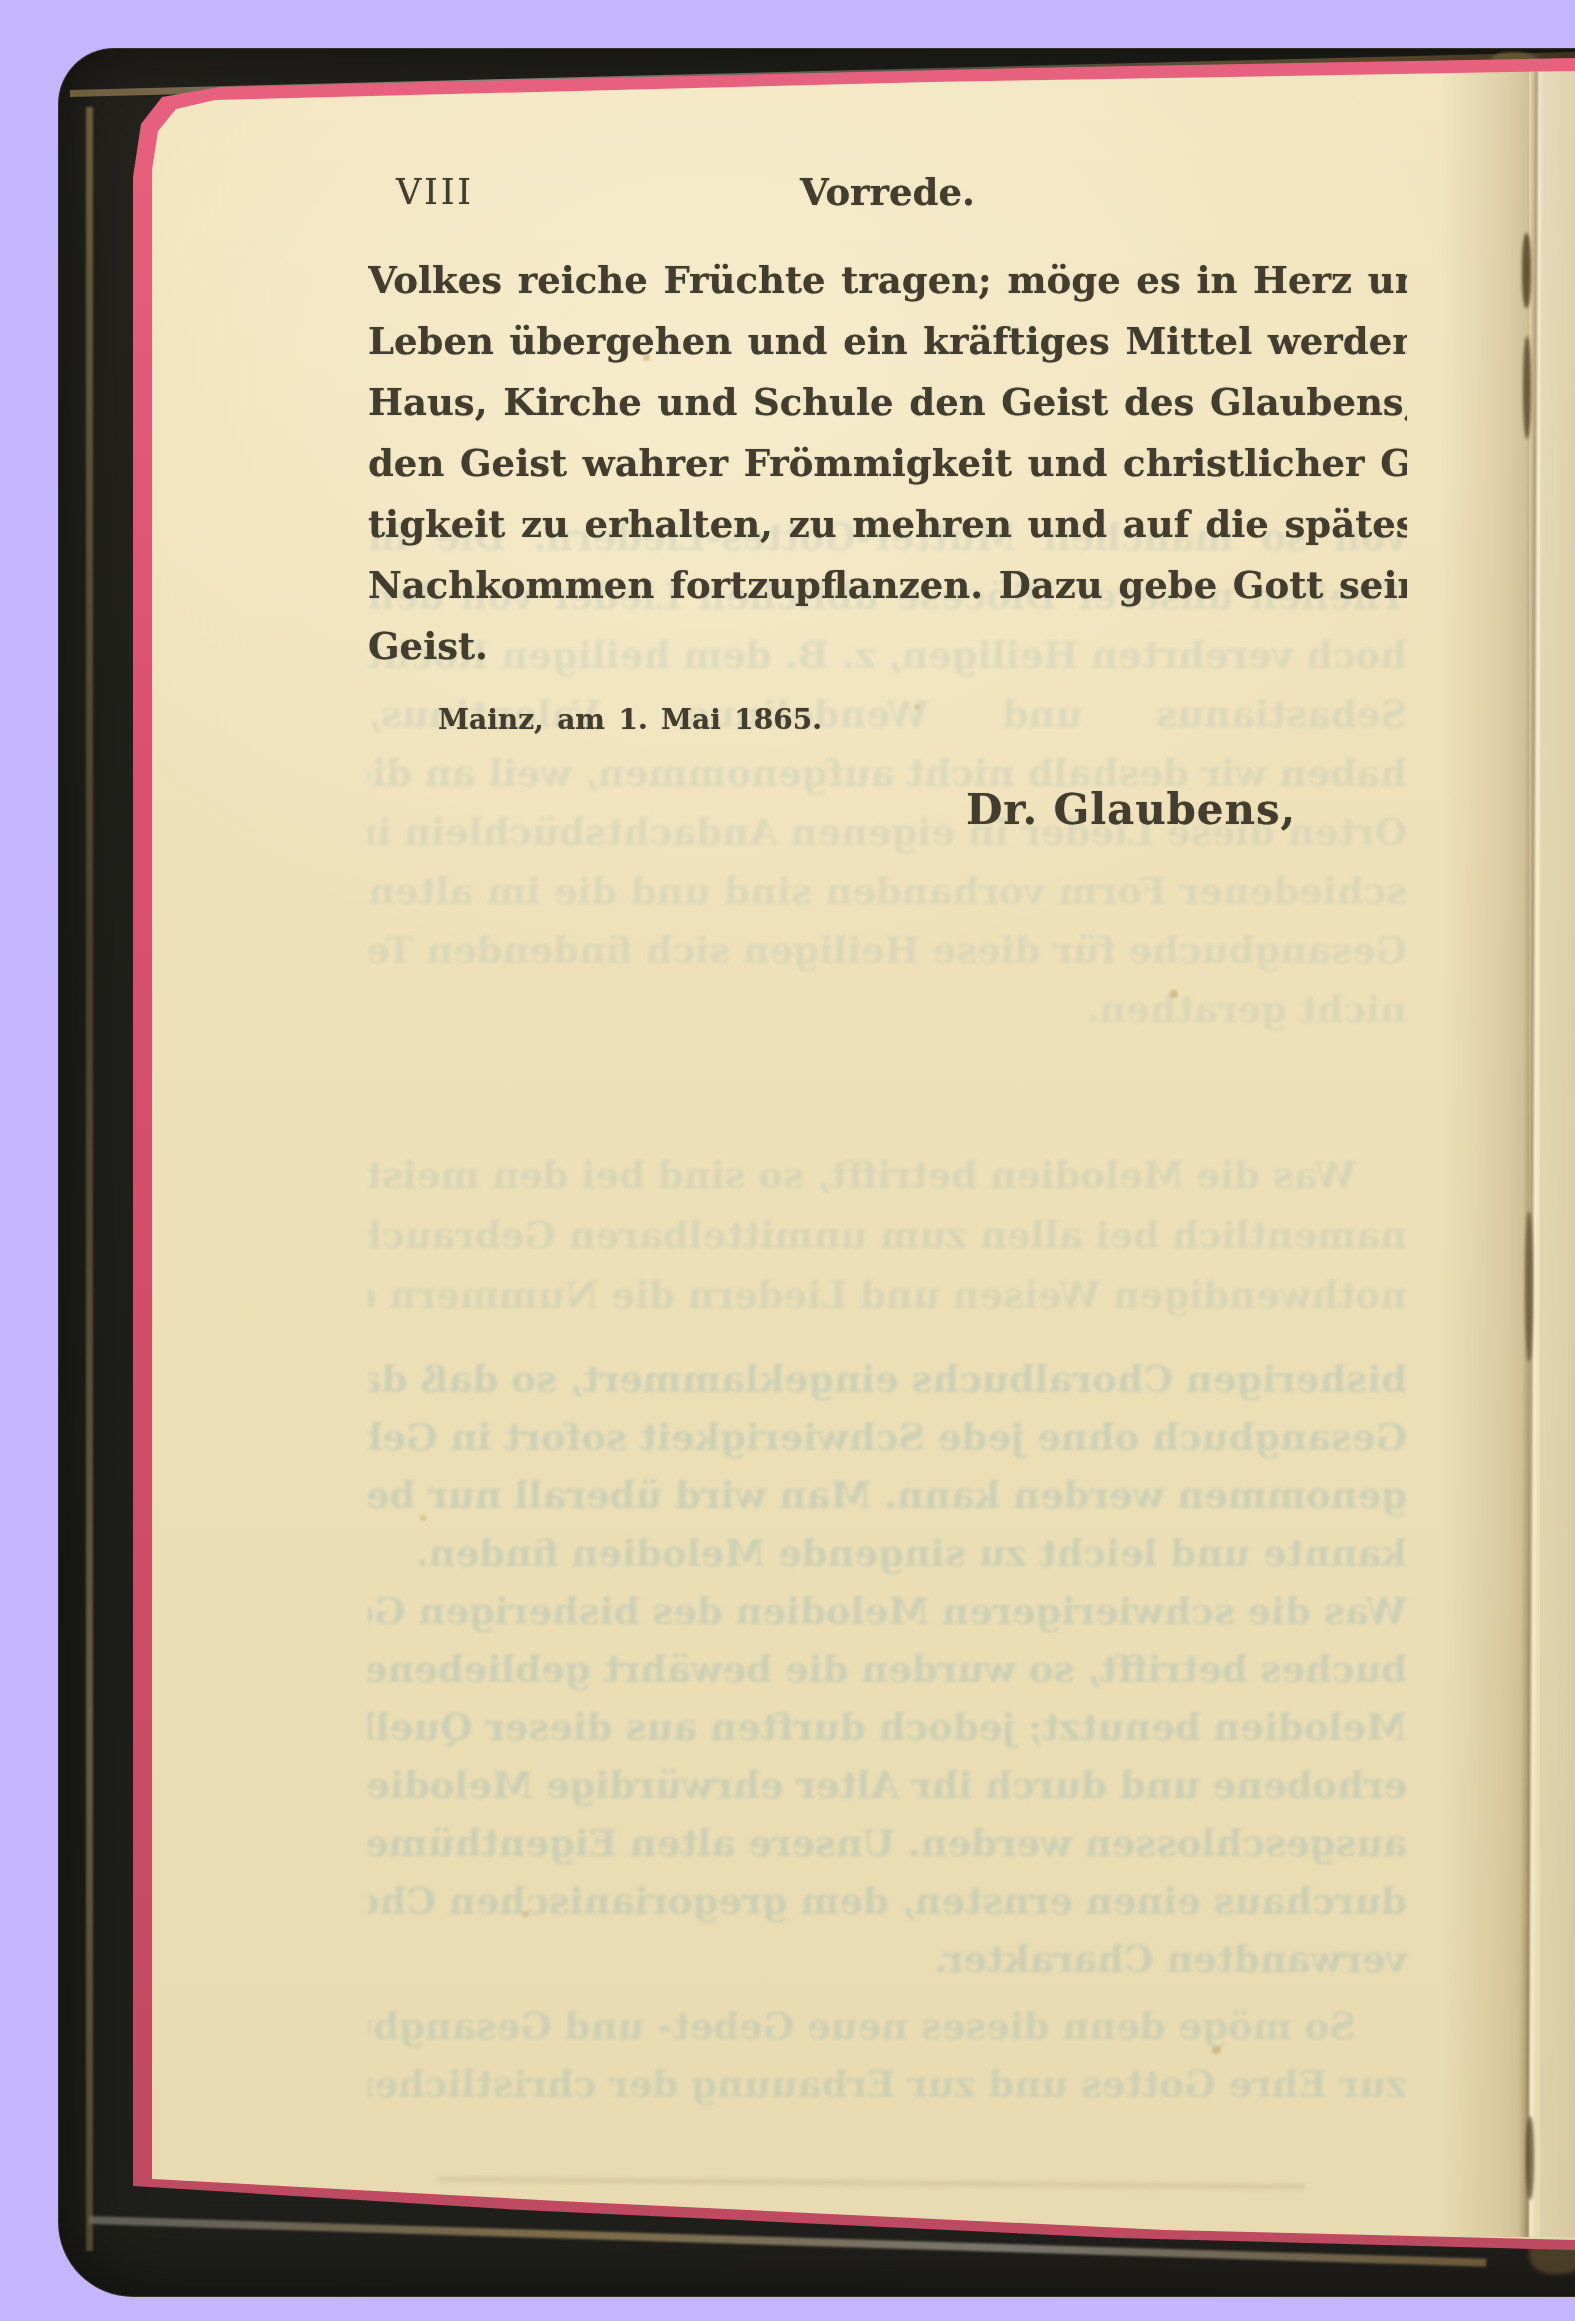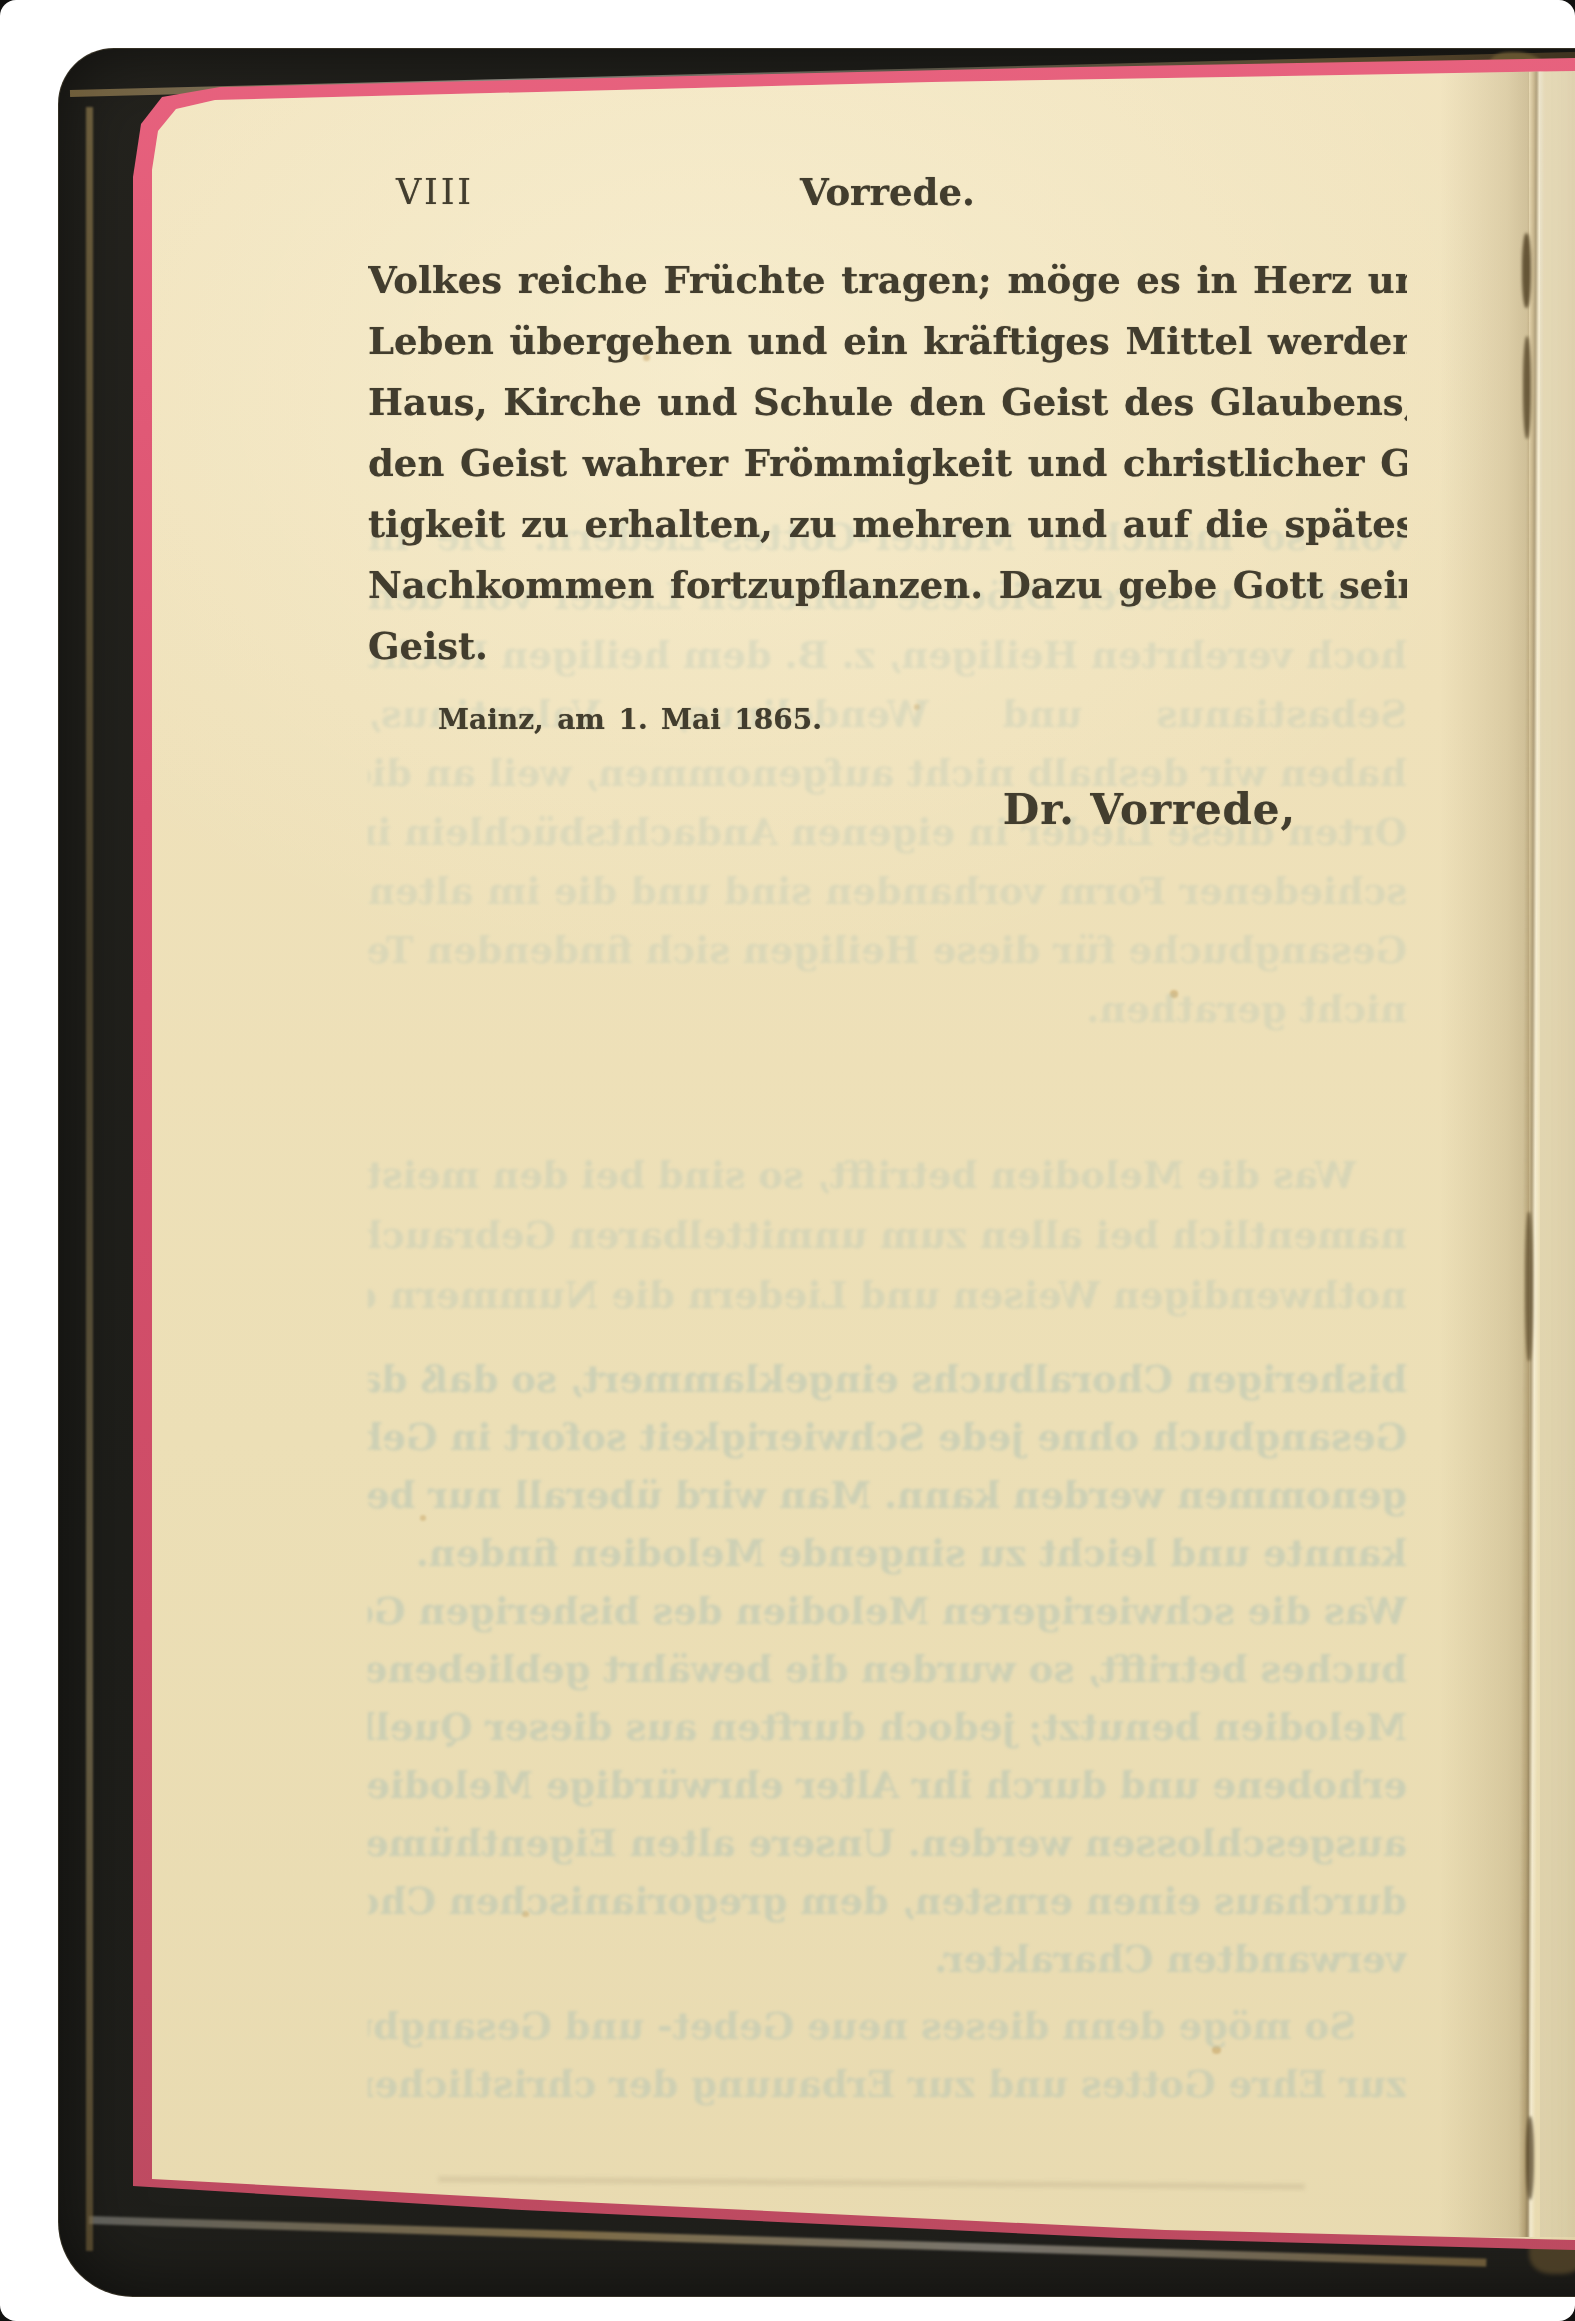--- a/index.html
+++ b/index.html
@@ -1,20 +1,20 @@
 <!DOCTYPE html>
 <html style="font-size:15px"><head>
 <meta charset="utf-8">
 <style>
   html,body{margin:0;padding:0;background:#111110;}
   body{width:1575px;height:2321px;position:relative;overflow:hidden;
        font-family:"DejaVu Serif", serif;}
 
   
-  .scene{position:absolute;inset:0;background:#ffffff;border-radius:16px;}
+  .scene{position:absolute;inset:0;background:#c4b5fd;}
   .cover{position:absolute;left:58px;top:48px;right:-84px;bottom:24px;
          background:linear-gradient(135deg,#24231e 0%,#1e1e1a 40%,#21201c 100%);
          border-radius:56px 0 0 75px;
          box-shadow:inset 0 0 75px rgba(0,0,0,.6);
          border:1.9px solid rgba(115,100,65,.25);}
   .edge-strip{position:absolute;pointer-events:none;}
   .edge-top{left:70px;top:90px;width:1506px;height:6.5px;
             background:linear-gradient(90deg,rgba(125,105,65,.85),rgba(175,170,160,.75) 28%,rgba(150,142,120,.5) 55%,rgba(125,100,60,.65) 85%,rgba(90,70,40,.6));
             transform:rotate(-1.45deg);transform-origin:left center;filter:blur(0.7px);}
   .edge-bottom{left:89px;top:2216px;width:1398px;height:7.5px;
@@ -167,18 +167,18 @@
         <div class="body-line">Haus, Kirche und Schule den Geist des Glaubens,</div>
         <div class="body-line">den Geist wahrer Frömmigkeit und christlicher Gerech=</div>
         <div class="body-line">tigkeit zu erhalten, zu mehren und auf die spätesten</div>
         <div class="body-line">Nachkommen fortzupflanzen.  Dazu gebe Gott seine</div>
         <div class="body-line">Geist.</div>
       </div>
 
     <div class="date-line print">Mainz, am 1. Mai 1865.</div>
 
     <div class="signature print">
-      <div class="sig-name">Dr. Vorrede,</div>
+      <div class="sig-name">Dr. Glaubens,</div>
     </div>
 
   </div>
 </div>
 
 
 </body></html>

